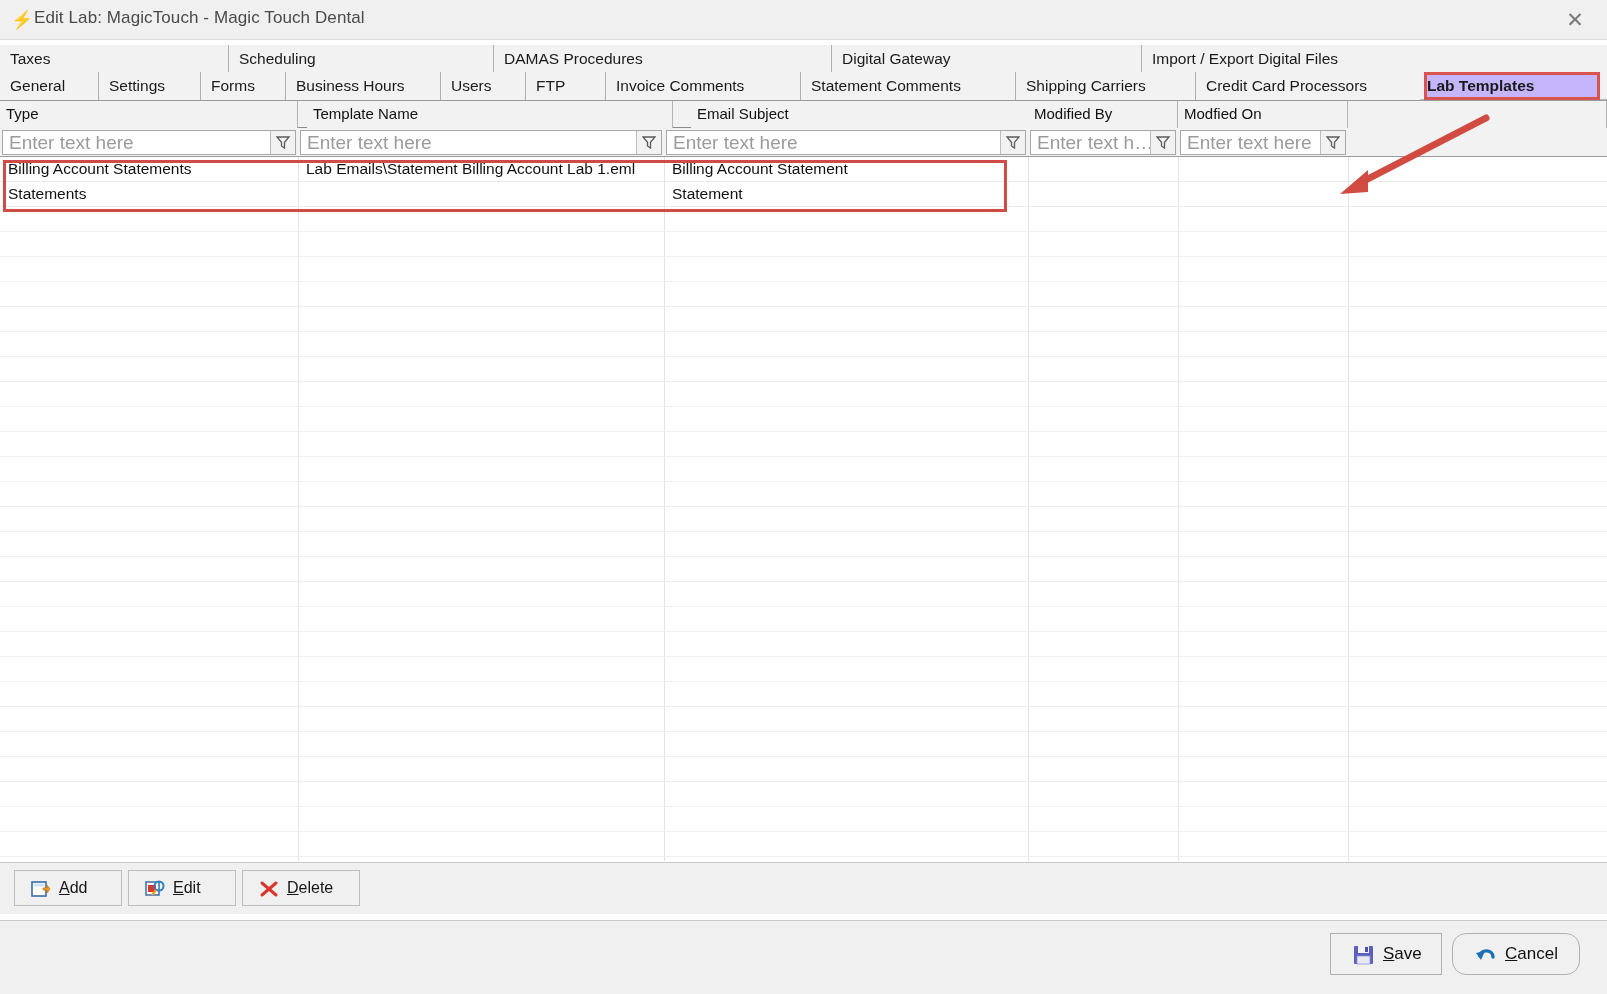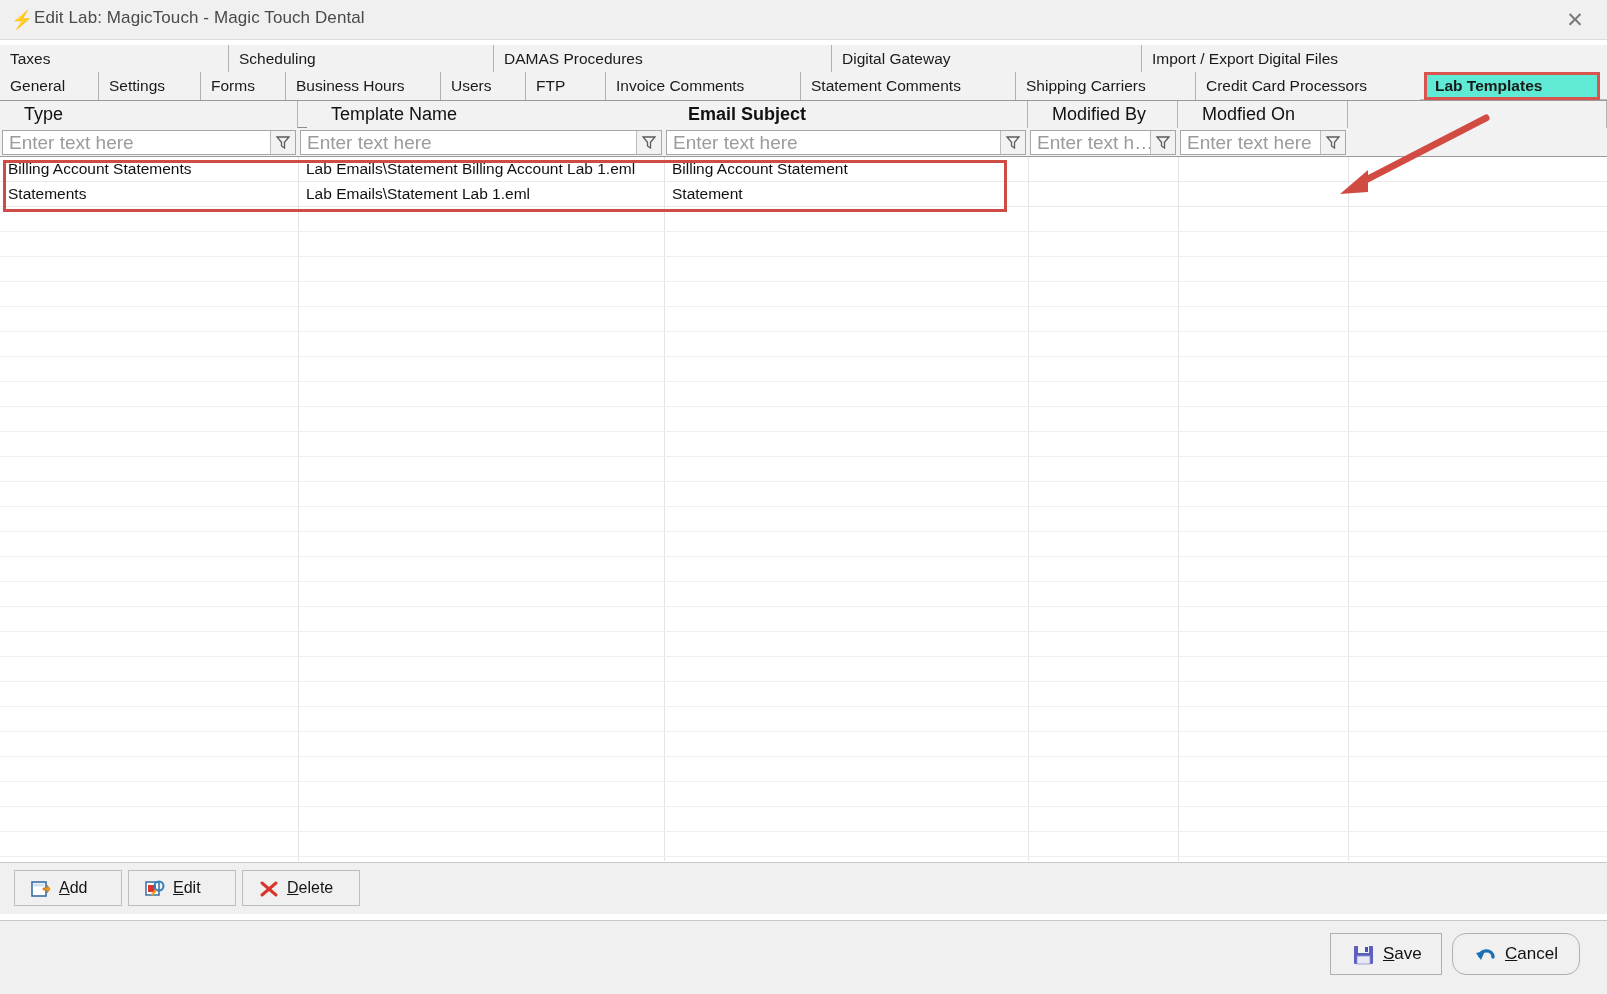--- a/index.html
+++ b/index.html
@@ -79,25 +79,25 @@
     color: #1a1a1a;
     padding-left: 10px;
     box-sizing: border-box;
     border-left: 1px solid #b0b0b0;
     white-space: nowrap;
     background: #f2f2f2;
     cursor: pointer;
   }
   .tab.first { border-left: none; }
   .tab.active {
-    background: #5eead4;
+    background: #c4b5fd;
     font-weight: bold;
     border: 3px solid #d9544f;
     line-height: 22px;
-    padding-left: 8px;
+    padding-left: 0;
   }
 
   
   .grid {
     position: absolute;
     left: 0; top: 100px;
     width: 1607px;
     height: 760px;
     background: #ffffff;
     box-sizing: border-box;
@@ -109,23 +109,23 @@
     width: 1607px; height: 27px;
     background: #f2f2f2;
     box-sizing: border-box;
     border-bottom: 1px solid #8c8c8c;
   }
   .hcell {
     position: absolute;
     top: 0;
     height: 27px;
     line-height: 26px;
-    font-size: 18px;
+    font-size: 15px;
     color: #111111;
-    padding-left: 24px;
+    padding-left: 6px;
     box-sizing: border-box;
     border-right: 1px solid #b4b4b4;
     background: #f2f2f2;
     white-space: nowrap;
     overflow: hidden;
     cursor: pointer;
   }
   .grid-filter {
     position: absolute;
     left: 0; top: 27px;
@@ -323,21 +323,21 @@
       <div class="tab" style="left: 800px; width: 215px;">Statement Comments</div>
       <div class="tab" style="left: 1015px; width: 180px;">Shipping Carriers</div>
       <div class="tab" style="left: 1195px; width: 225px;">Credit Card Processors</div>
       <div class="tab active" style="left: 1424px; width: 176px;">Lab Templates</div>
     </div>
 
   <div class="grid">
     <div class="grid-header" id="gridheader">
         <div class="hcell" style="left: 0px; width: 298px;">Type</div>
         <div class="hcell" style="left: 307px; width: 366px;">Template Name</div>
-        <div class="hcell" style="left: 664px; width: 364px; font-weight: bold;">Email Subject</div>
+        <div class="hcell" style="left: 691px; width: 364px;">Email Subject</div>
         <div class="hcell" style="left: 1028px; width: 150px;">Modified By</div>
         <div class="hcell" style="left: 1178px; width: 170px;">Modfied On</div>
         <div class="hcell" style="left: 1348px; width: 259px;"></div>
       </div>
     <div class="grid-filter" id="gridfilter">
         <div class="fcell" style="left: 2px; width: 294px;">
           <div class="ftext">Enter text here</div>
           <div class="funnel">
             <svg width="14" height="13" viewBox="0 0 14 13">
               <polygon points="1,1 13,1 8.5,6.2 8.5,12 5.5,10 5.5,6.2" fill="none" stroke="#5b5b5b" stroke-width="1.3"></polygon>
@@ -385,21 +385,20 @@
         <div class="vline" style="left: 1348px;"></div>
         <div class="row" style="top: 0px;">
           <div class="cell" style="left: 0px; width: 298px;">Billing Account Statements</div>
           <div class="cell" style="left: 298px; width: 366px;">Lab Emails\Statement Billing Account Lab 1.eml</div>
           <div class="cell" style="left: 664px; width: 364px;">Billing Account Statement</div>
           <div class="cell" style="left: 1028px; width: 150px;"></div>
           <div class="cell" style="left: 1178px; width: 170px;"></div>
         </div>
         <div class="row" style="top: 25px;">
           <div class="cell" style="left: 0px; width: 298px;">Statements</div>
-          <div class="cell" style="left: 298px; width: 366px;">Lab Emails\Statement Lab 1.eml</div>
           <div class="cell" style="left: 664px; width: 364px;">Statement</div>
           <div class="cell" style="left: 1028px; width: 150px;"></div>
           <div class="cell" style="left: 1178px; width: 170px;"></div>
         </div>
         <div class="emptyrow" style="top: 50px;"></div>
         <div class="emptyrow" style="top: 75px;"></div>
         <div class="emptyrow" style="top: 100px;"></div>
         <div class="emptyrow" style="top: 125px;"></div>
         <div class="emptyrow" style="top: 150px;"></div>
         <div class="emptyrow" style="top: 175px;"></div>

